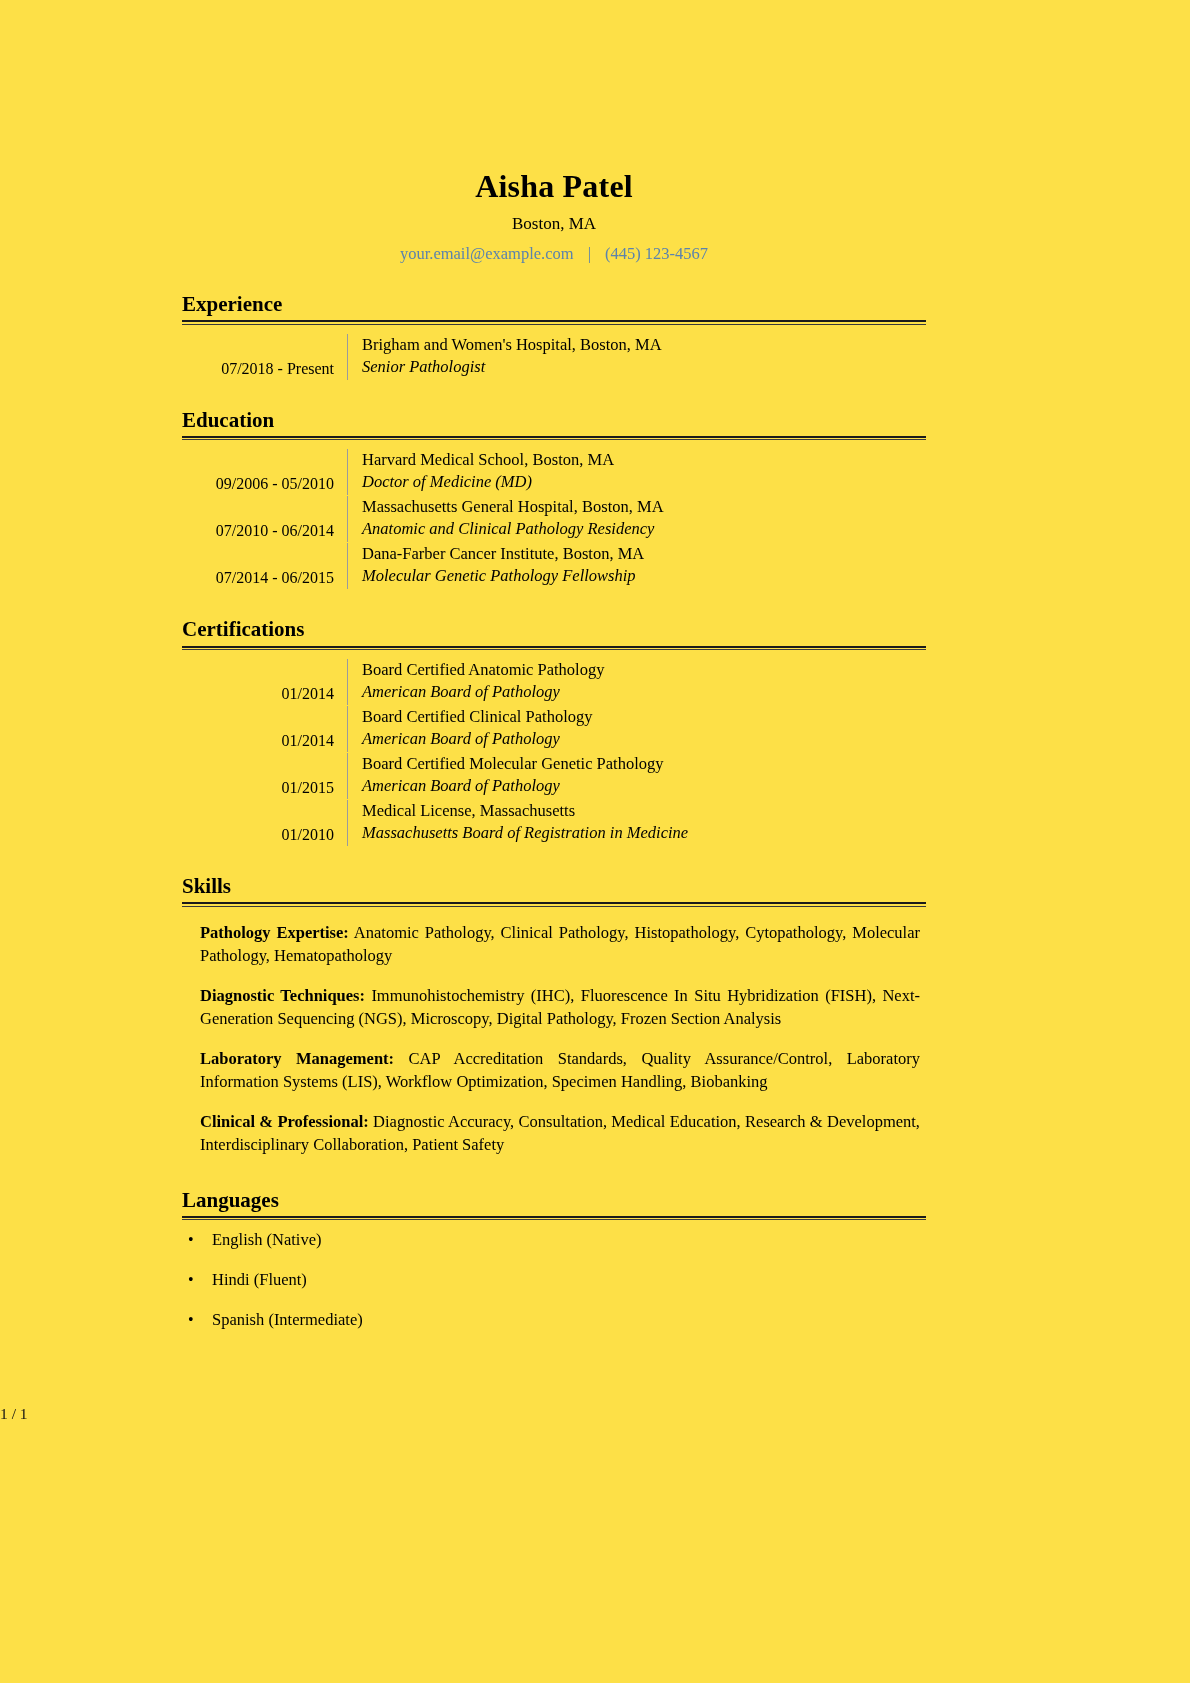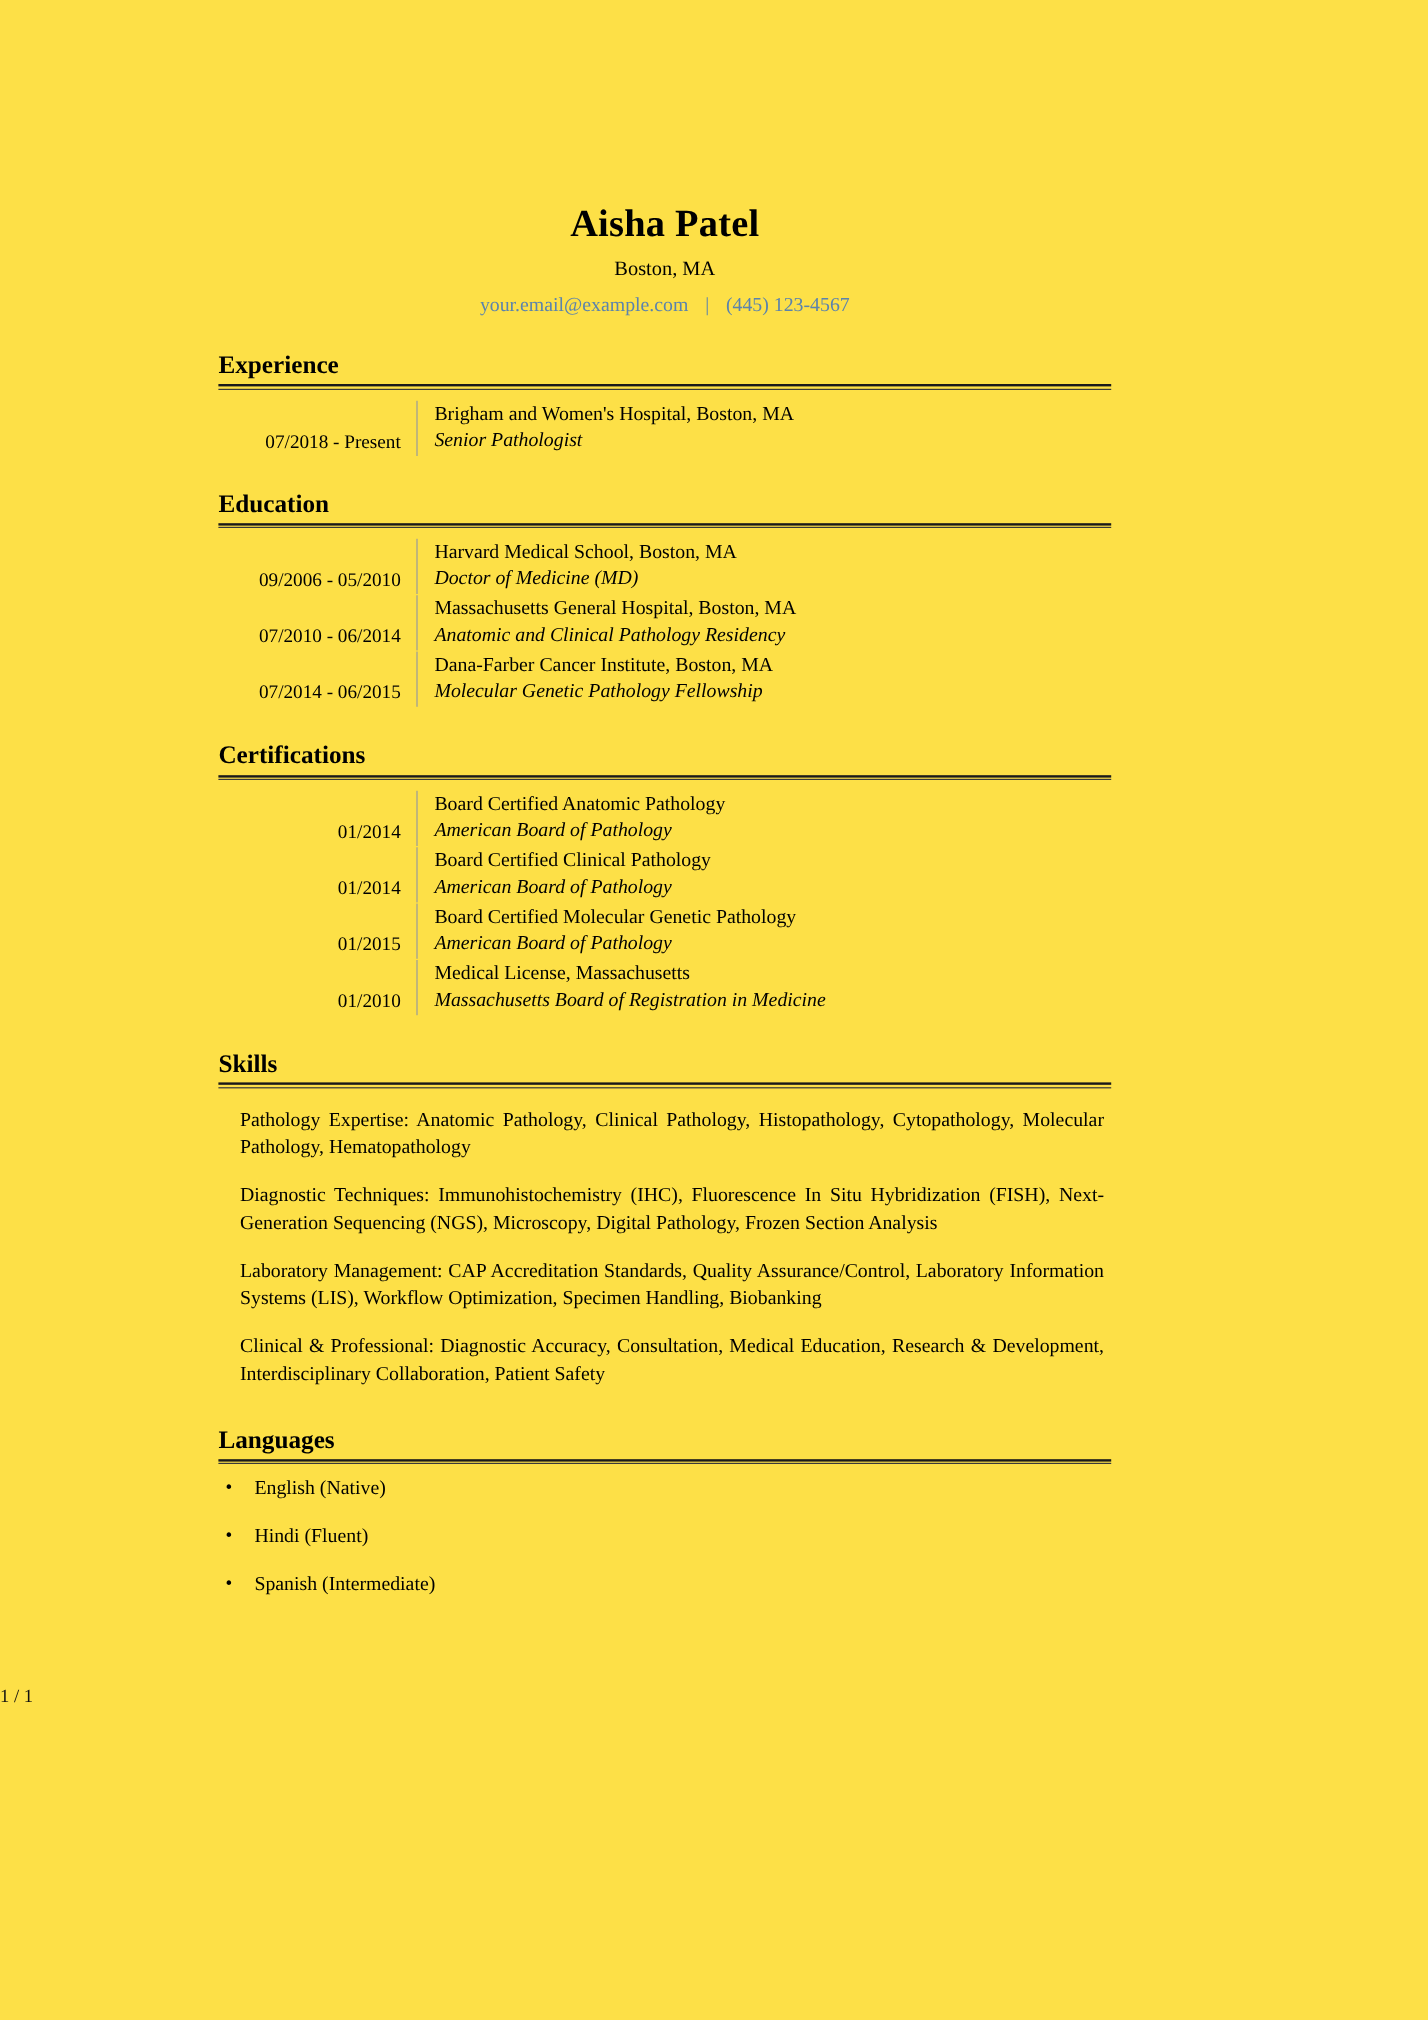--- a/index.html
+++ b/index.html
@@ -115,21 +115,21 @@
 
   
   .skill-block {
     text-align: justify;
     font-size: 16.5px;
     line-height: 23px;
     margin: 0 0 17px 0;
     padding: 0 6px 0 18px;
   }
   .skill-block:last-child { margin-bottom: 14px; }
-  .skill-label { font-weight: normal; }
+  .skill-label { font-weight: bold; }
 
   
   .lang-list {
     margin: 6px 0 0 0;
     padding: 0;
     list-style: none;
   }
   .lang-item {
     font-size: 16.5px;
     line-height: 22px;

